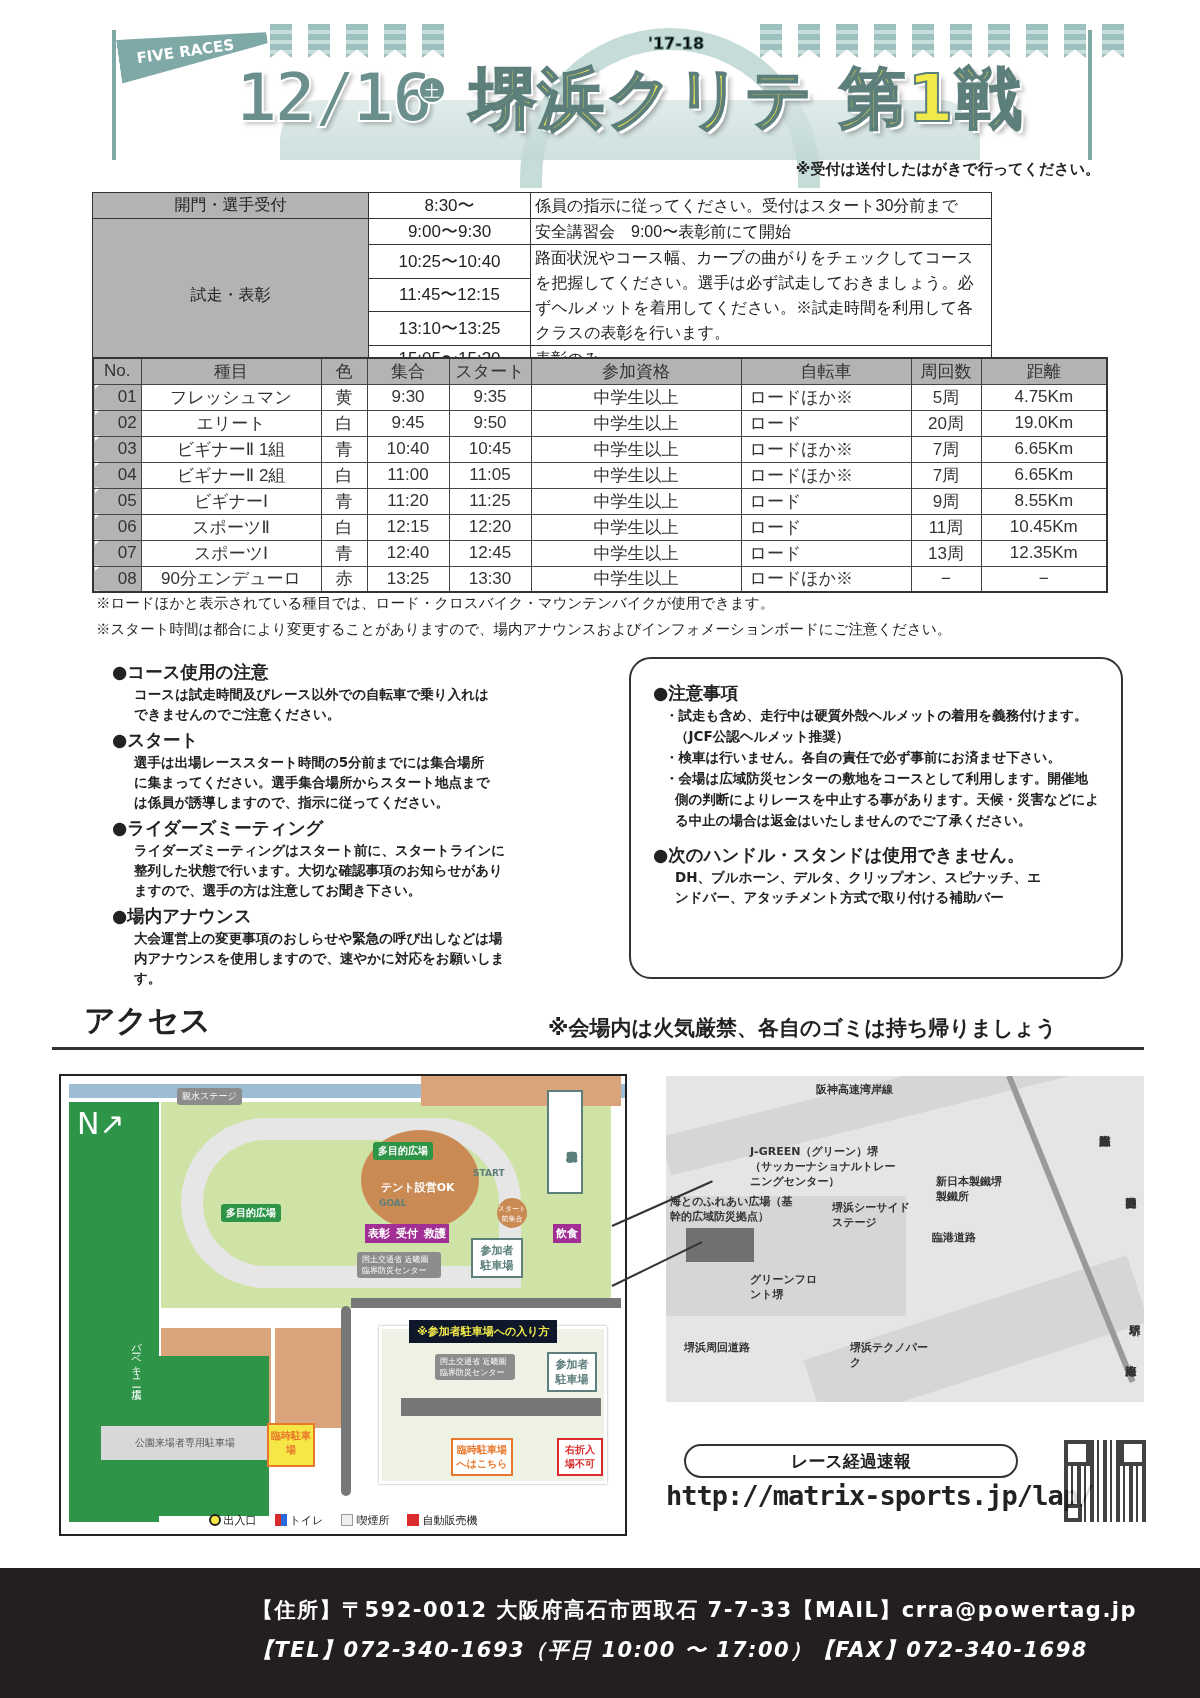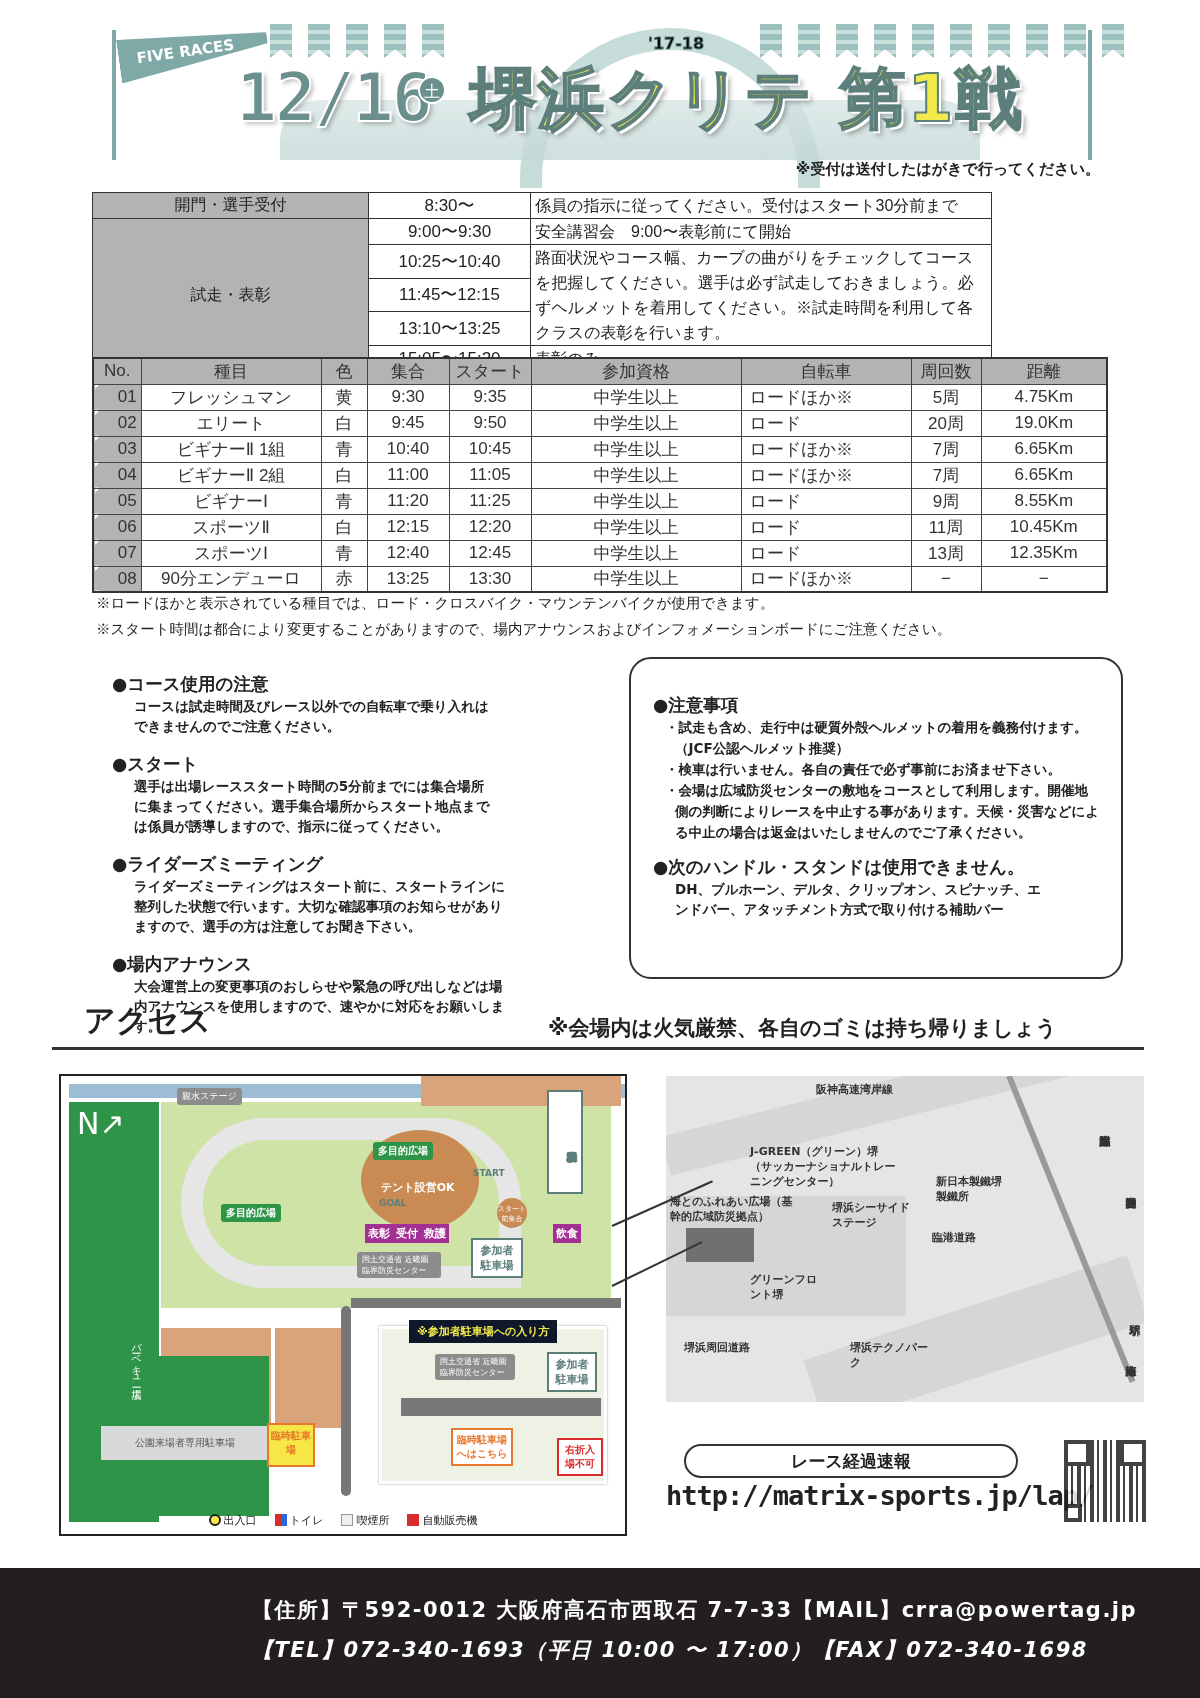--- a/index.html
+++ b/index.html
@@ -31,21 +31,21 @@
   .races { left: 92px; top: 357px; width: 1016px; font-family: "Liberation Sans", sans-serif; font-size: 17px; border: 2px solid #333; }
   .races th { background: #b3b3b3; font-weight: normal; height: 26px; border: 1.5px solid #444; color: #333; }
   .races td { border: 1.5px solid #444; height: 26px; text-align: center; color: #333; }
   .races td.no { background: linear-gradient(135deg,#fff 0 8%,#b3b3b3 8% 100%); text-align: center; padding-left: 20px; width: 48px; }
   .races td.bike { text-align: left; padding-left: 8px; }
 
   .footnote { position: absolute; left: 96px; font-size: 14.5px; font-family: "Liberation Sans", sans-serif; }
 
   
   .notes-left { position: absolute; left: 112px; top: 656px; width: 450px; }
-  .note-h { font-size: 17.5px; font-weight: bold; margin-top: 16px; line-height: 24px; }
+  .note-h { font-size: 17.5px; font-weight: bold; margin-top: 4px; line-height: 24px; }
   .note-h::before { content: "●"; }
   .note-b { font-size: 13.5px; font-weight: bold; line-height: 20px; padding-left: 22px; }
   .notes-right { position: absolute; left: 629px; top: 657px; width: 494px; height: 322px; border: 2px solid #333; border-radius: 22px; padding: 18px 20px 0 22px; }
   .notes-right .li { font-size: 13.5px; font-weight: bold; line-height: 21px; padding-left: 22px; text-indent: -10px; }
   .notes-right .li2 { font-size: 13.5px; font-weight: bold; line-height: 20px; padding-left: 22px; }
 
   
   .access-title { position: absolute; left: 84px; top: 1000px; font-size: 31px; font-weight: bold; }
   .fire-note { position: absolute; left: 548px; top: 1014px; font-size: 21px; font-weight: bold; }
   .access-rule { position: absolute; left: 52px; top: 1047px; width: 1092px; height: 3px; background: #333; }
@@ -337,21 +337,21 @@
   <div class="m-road" style="left:290px;top:222px;width:270px;height:10px;"></div>
   <div class="m-road" style="left:280px;top:230px;width:10px;height:190px;border-radius:6px;"></div>
   <div style="position:absolute;left:68px;top:260px;color:#fff;font-size:10px;writing-mode:vertical-rl;">バーベキュー広場</div>
   <div class="m-lot">公園来場者専用駐車場</div>
   <div class="m-yellowbox">臨時駐車場</div>
   <div class="m-inset"></div>
   <div class="m-inset-title">※参加者駐車場への入り方</div>
   <div class="m-gtag" style="left:374px;top:278px;width:80px;font-size:8px;">国土交通省 近畿圏 臨界防災センター</div>
   <div class="m-box" style="left:486px;top:276px;width:50px;">参加者駐車場</div>
   <div class="m-road" style="left:340px;top:322px;width:200px;height:18px;"></div>
-  <div class="m-orange" style="left:390px;top:352px;width:62px;">臨時駐車場へはこちら</div>
+  <div class="m-orange" style="left:390px;top:362px;width:62px;">臨時駐車場へはこちら</div>
   <div class="m-red" style="left:496px;top:362px;width:46px;">右折入場不可</div>
   <div class="m-legend">
     <span><span class="ic" style="background:#f6e746;border-radius:50%;border:2px solid #222;"></span><span>出入口</span></span>
     <span><span class="ic" style="background:linear-gradient(90deg,#d92b2b 50%,#2b6ad9 50%);"></span><span>トイレ</span></span>
     <span><span class="ic" style="background:#eee;border:1px solid #999;"></span><span>喫煙所</span></span>
     <span><span class="ic" style="background:#d92b2b;"></span><span>自動販売機</span></span>
   </div>
 </div>
 
 <div class="map2">

